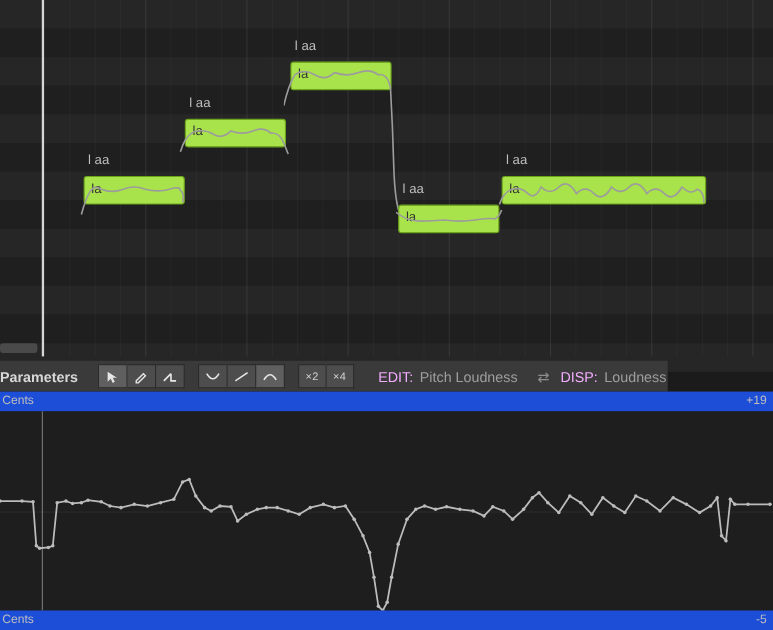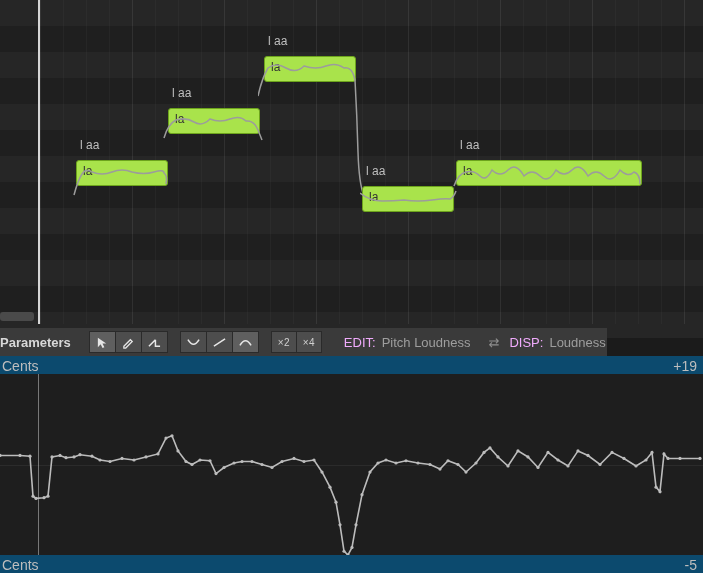--- a/index.html
+++ b/index.html
@@ -23,21 +23,21 @@
   .btn{width:25px;height:20px;background:#4d4d4d;border:1px solid #2a2a2a;display:flex;align-items:center;justify-content:center;cursor:pointer;}
   .btn + .btn{border-left:none;}
   .btn.active{background:#5f5f5f;}
   .btn svg{width:15px;height:13px;display:block;}
   .mini{width:24px;height:20px;background:#4d4d4d;border:1px solid #2a2a2a;font-size:10px;display:flex;align-items:center;justify-content:center;letter-spacing:0.5px;color:#d0d0d0;}
   .mini + .mini{border-left:none;}
   .tlabel{margin:0 6px 0 16px;color:#f0abfc;}
   .tvalue{color:#9e9e9e;}
   .arrows{margin:0 6px 0 18px;color:#8f8f8f;font-size:13px;}
   .param-panel{position:absolute;left:0;top:356px;width:703px;height:217px;background:#232323;}
-  .scale-top,.scale-bot{position:absolute;width:100%;height:18px;background:#0c4a6e;font-size:14px;color:#bdbdbd;}
+  .scale-top,.scale-bot{position:absolute;width:100%;height:18px;background:#1d4ed8;font-size:11px;color:#bdbdbd;}
   .scale-top{top:0;}
   .scale-bot{bottom:0;}
   .scale-left{position:absolute;left:2px;top:2px;}
   .scale-right{position:absolute;right:6px;top:2px;}
   .param-body{position:absolute;left:0;right:0;top:18px;bottom:18px;background:#1e1e1e;}
   .midline{position:absolute;left:0;right:0;top:50%;height:1px;background:rgba(255,255,255,0.06);}
   .param-play{position:absolute;left:38px;top:0;bottom:0;width:1px;background:rgba(255,255,255,0.4);}
   #param-curve{position:absolute;left:0;top:0;}
   #param-curve path.l{fill:none;stroke:#bcbcbc;stroke-width:1.6;}
   #param-curve circle{fill:#bcbcbc;}

